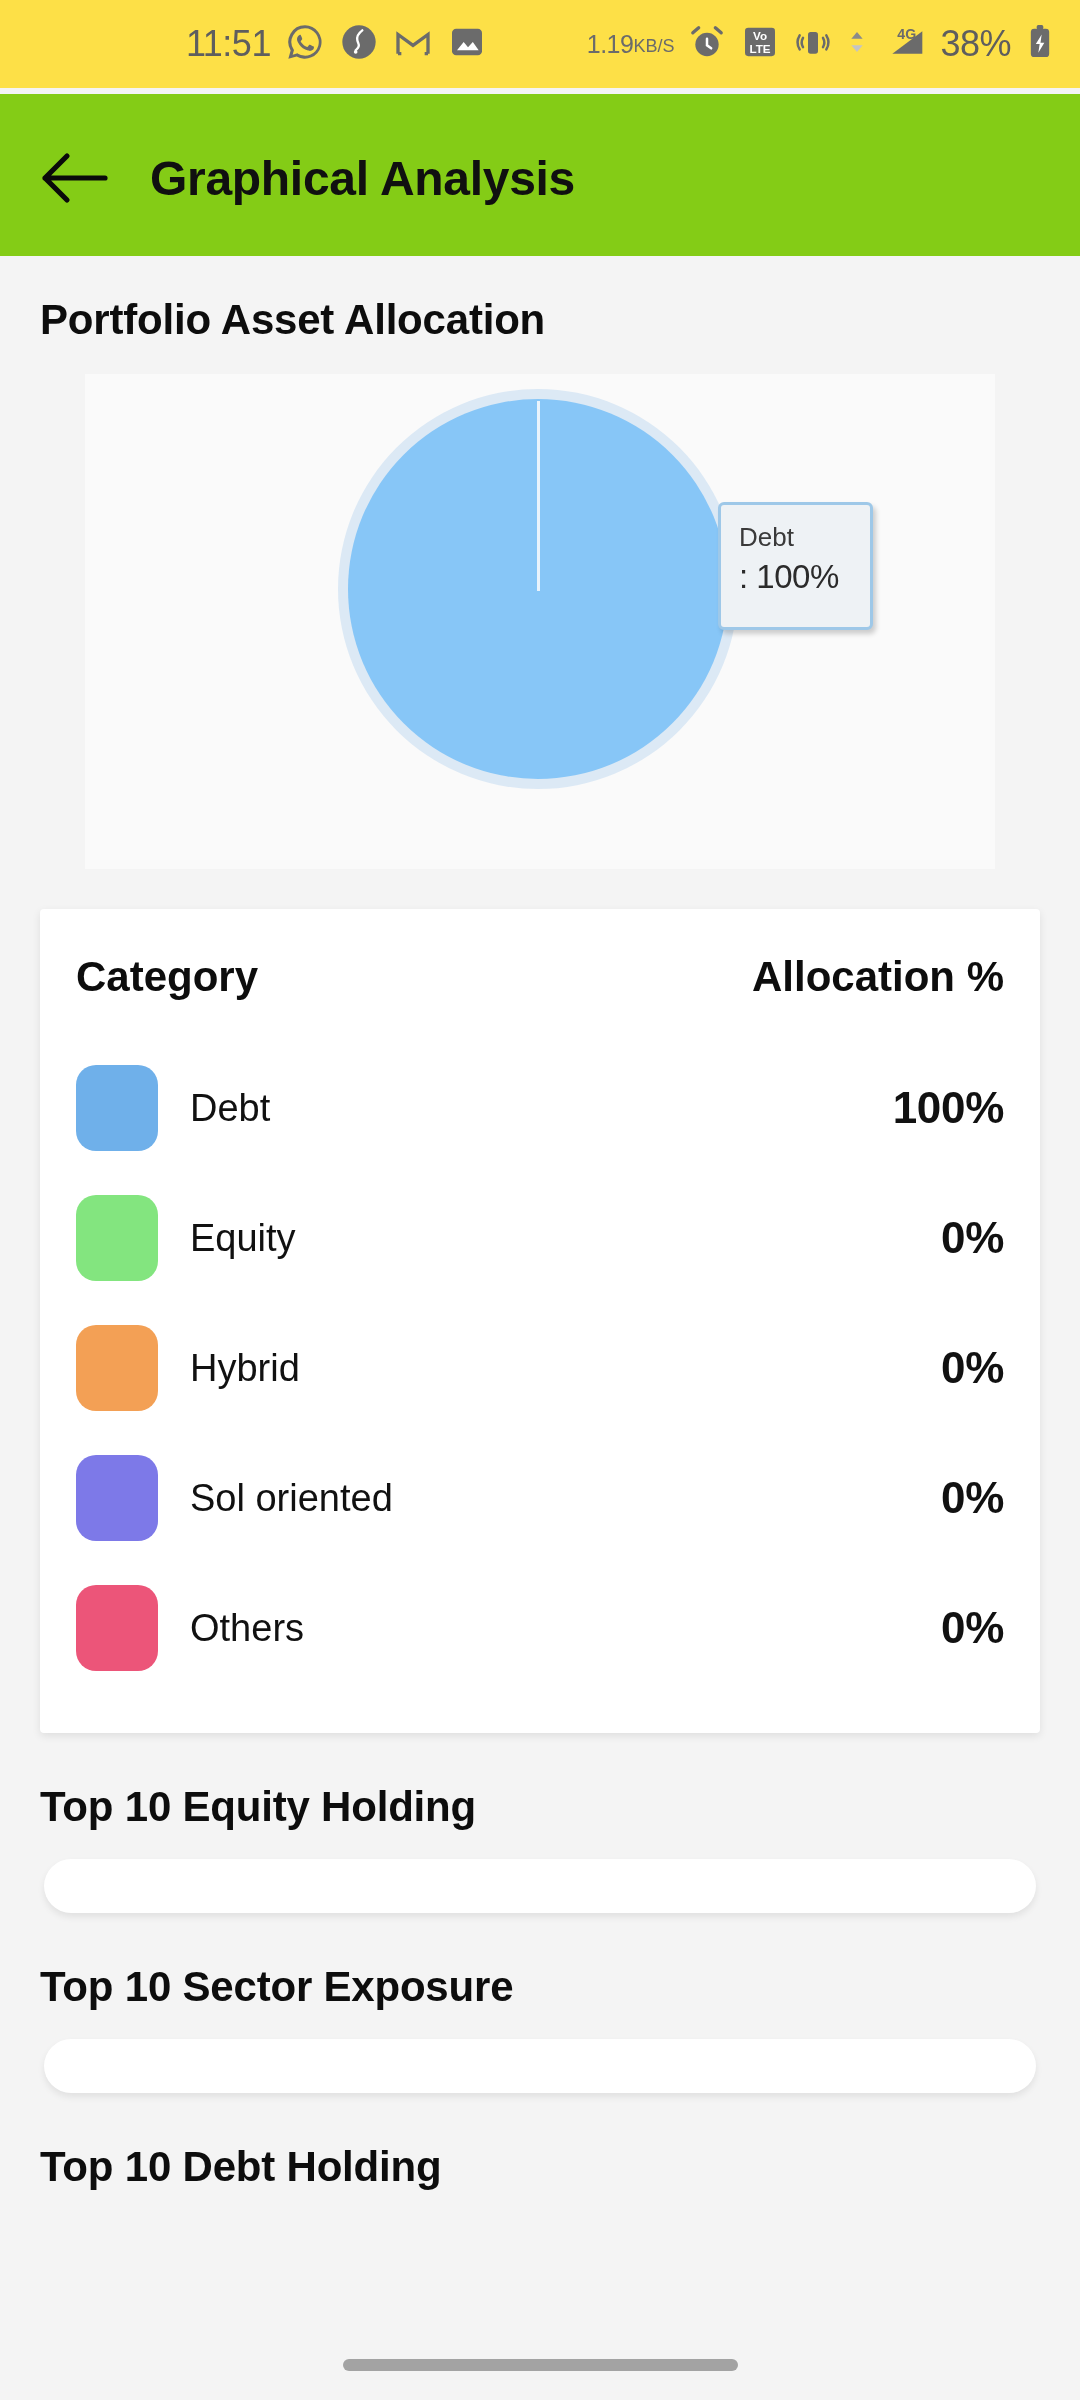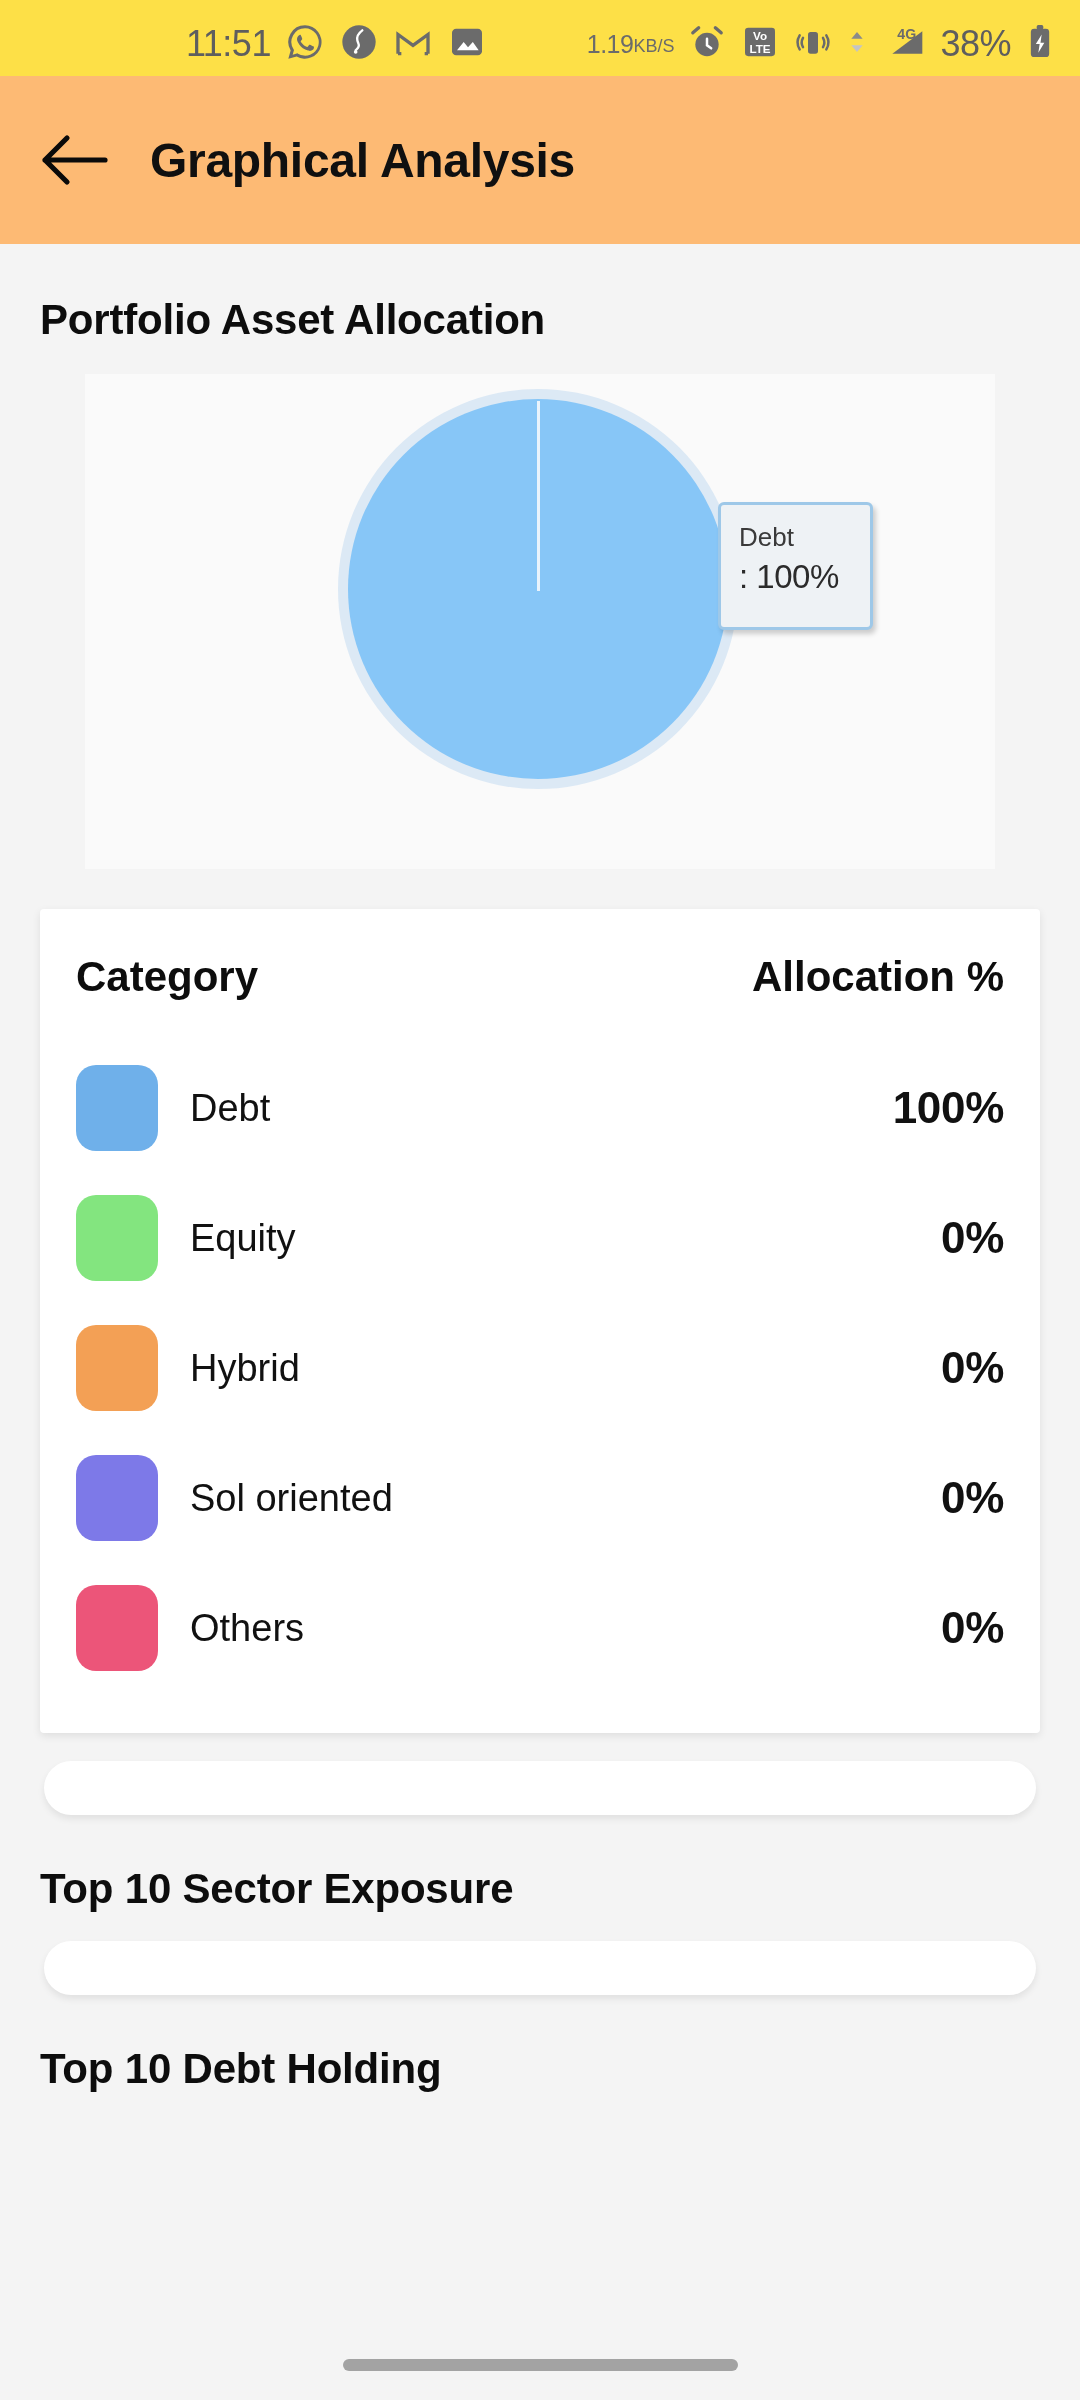--- a/index.html
+++ b/index.html
@@ -20,22 +20,22 @@
   .sb-time { font-size: 36px; color: #5e5e5e; letter-spacing: -0.5px; font-family: "Liberation Sans", sans-serif; }
   .sb-right { display: flex; align-items: center; margin-left: auto; margin-right: 24px; gap: 13px; }
   .sb-ico { display: block; }
   .netspeed { display: flex; flex-direction: row; align-items: center; line-height: 1; color: #6b6b6b; }
   .netspeed .n1 { font-size: 25px; letter-spacing:-0.5px;}
   .netspeed .n2 { font-size: 18px; margin-top: 3px; }
   .sb-batt { font-size: 36px; color: #5e5e5e; letter-spacing: -0.5px; }
 
   
   .appbar {
-    position: absolute; top: 76px; left: 0; width: 1080px; height: 168px;
-    background: #fdba74; display: flex; align-items: center;
+    position: absolute; top: 94px; left: 0; width: 1080px; height: 168px;
+    background: #84cc16; display: flex; align-items: center;
   }
   .back-btn { margin-left: 36px; width: 78px; height: 78px; display: flex; align-items: center; justify-content: center; }
   .appbar-title {
     margin-left: 36px; font-size: 48px; font-weight: bold; color: #101010;
     letter-spacing: -0.3px;
   }
 
   
   .content { position: absolute; top: 256px; left: 0; width: 1080px; height: 2144px; background: #f4f4f4; }
 
@@ -255,20 +255,21 @@
           </div>
           <div class="alloc-row">
             <div class="swatch" style="background: rgb(236, 85, 121);"></div>
             <div class="alloc-name">Others</div>
             <div class="alloc-val">0%</div>
           </div>
         </div>
     </div>
 
     <div id="collapsed-sections">
+        <div class="sub-title">Top 10 Equity Holding</div>
         <div class="empty-bar"></div>
         <div class="sub-title">Top 10 Sector Exposure</div>
         <div class="empty-bar"></div>
         <div class="sub-title">Top 10 Debt Holding</div>
       </div>
   </div>
 
   <div class="navbar">
     <div class="nav-pill"></div>
   </div>

